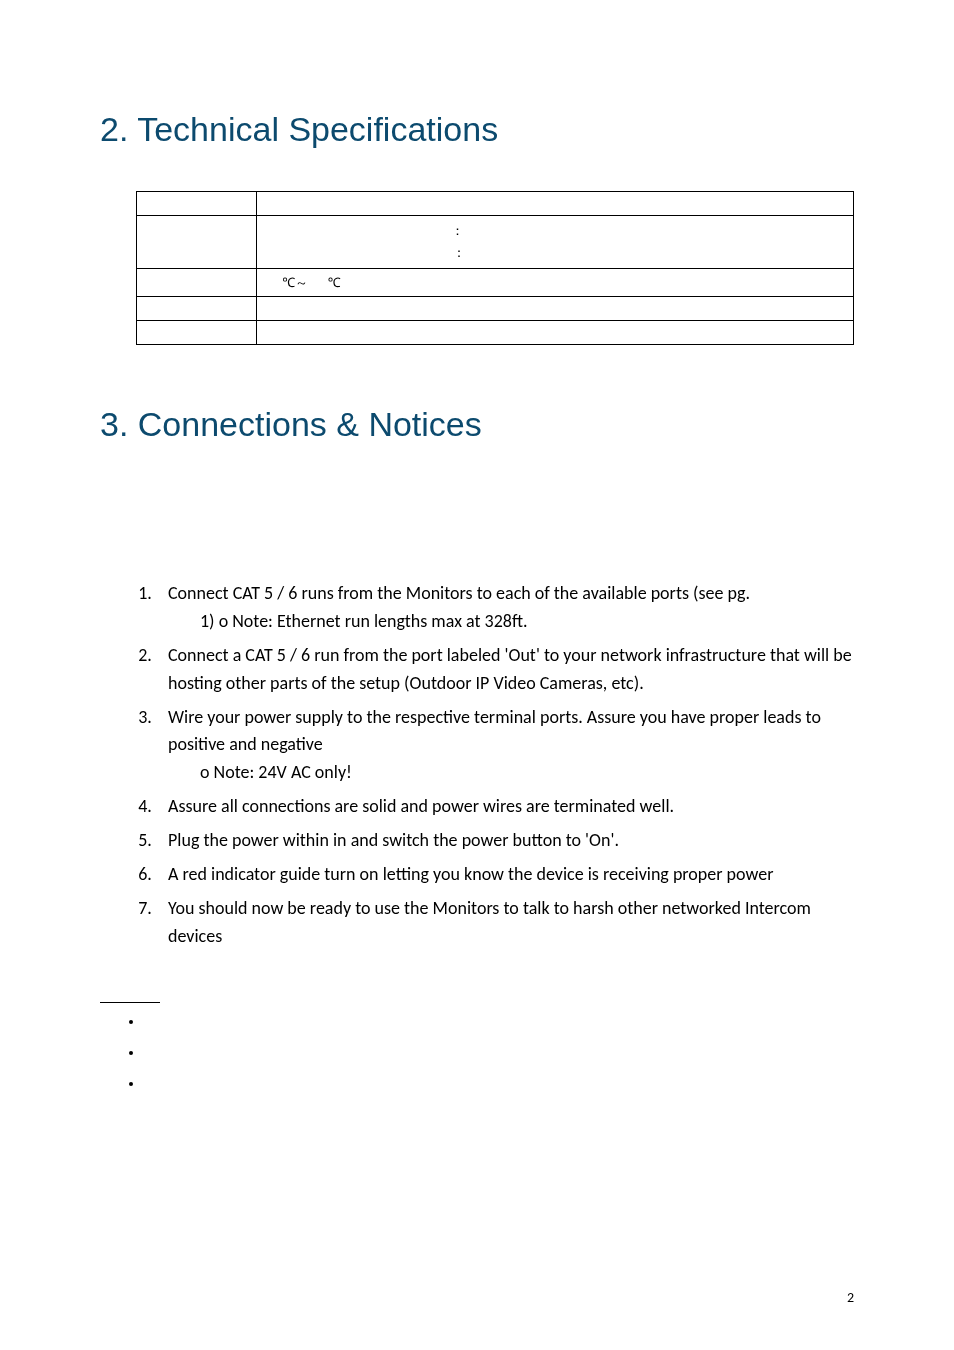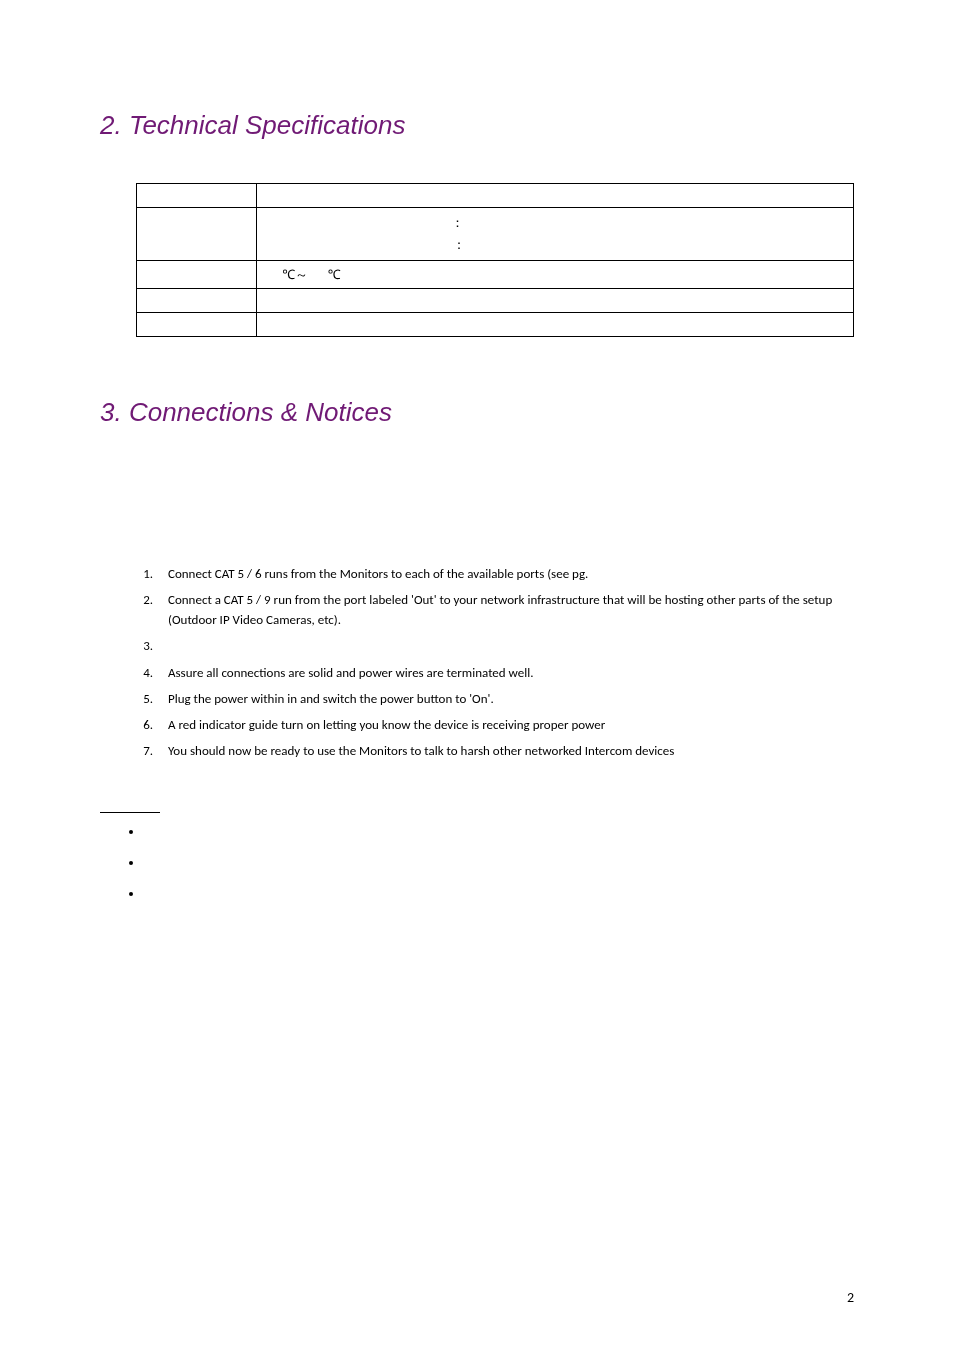--- a/index.html
+++ b/index.html
@@ -7,25 +7,24 @@
     background: #fff;
     font-family: Calibri, Arial, sans-serif;
     color: #000;
     width: 954px;
     height: 1350px;
     position: relative;
     padding: 110px 100px 60px 100px;
   }
   h2.section {
     font-family: Arial, Helvetica, sans-serif;
-    font-size: 26px;
+    font-size: 34px;
     font-weight: 400;
-    color: #701a75;
+    color: #0c4a6e;
     margin-bottom: 42px;
-    font-style: italic;
   }
   table.spec {
     border-collapse: collapse;
     width: 100%;
     margin-left: 36px;
     width: calc(100% - 36px);
     margin-bottom: 60px;
   }
   table.spec td {
     border: 1px solid #000;
@@ -46,21 +45,21 @@
     font-weight: bold;
   }
   .hidden-para {
     font-size: 14px;
     color: #fff;
     line-height: 1.6;
     margin-bottom: 20px;
   }
   ol.steps {
     margin-left: 56px;
-    font-size: 13px;
+    font-size: 18px;
     line-height: 1.55;
   }
   ol.steps > li { margin-bottom: 6px; padding-left: 12px; }
   .subnote { margin-left: 32px; }
   .notices-head {
     font-size: 14px;
     color: #fff;
     font-weight: bold;
     margin-top: 26px;
     border-bottom: 1.5px solid #000;
@@ -128,23 +127,26 @@
 
 
 <h2 class="section sect3">3. Connections &amp; Notices</h2>
 
 <div class="subhead">Connections</div>
 <p class="hidden-para">The POE Switcher acts as your network (PoE) switch for all your Indoor Monitors. The following steps will guide you through properly wiring the PoE Switch to ready it for use within your full Intercom setup.</p>
 
 <ol class="steps">
   <li>
     <span>Connect CAT 5 / 6 runs from the Monitors to each of the available ports (see pg.</span>
+    <div class="subnote">1) o   Note: Ethernet run lengths max at 328ft.</div>
   </li>
-  <li>Connect a CAT 5 / 9 run from the port labeled 'Out' to your network infrastructure that will be hosting other parts of the setup (Outdoor IP Video Cameras, etc).</li>
+  <li>Connect a CAT 5 / 6 run from the port labeled 'Out' to your network infrastructure that will be hosting other parts of the setup (Outdoor IP Video Cameras, etc).</li>
   <li>
+    <span>Wire your power supply to the respective terminal ports. Assure you have proper leads to positive and negative</span>
+    <div class="subnote">o   Note: 24V AC only!</div>
   </li>
   <li>Assure all connections are solid and power wires are terminated well.</li>
   <li>Plug the power within in and switch the power button to 'On'.</li>
   <li>A red indicator guide turn on letting you know the device is receiving proper power</li>
   <li>You should now be ready to use the Monitors to talk to harsh other networked Intercom devices</li>
 </ol>
 
 <div class="notices-head">Notices</div>
 <ul class="notices">
   <li><span>Keep away from moisture, high temperatures, dust, and harsh chemical/caustic environments.</span></li>

